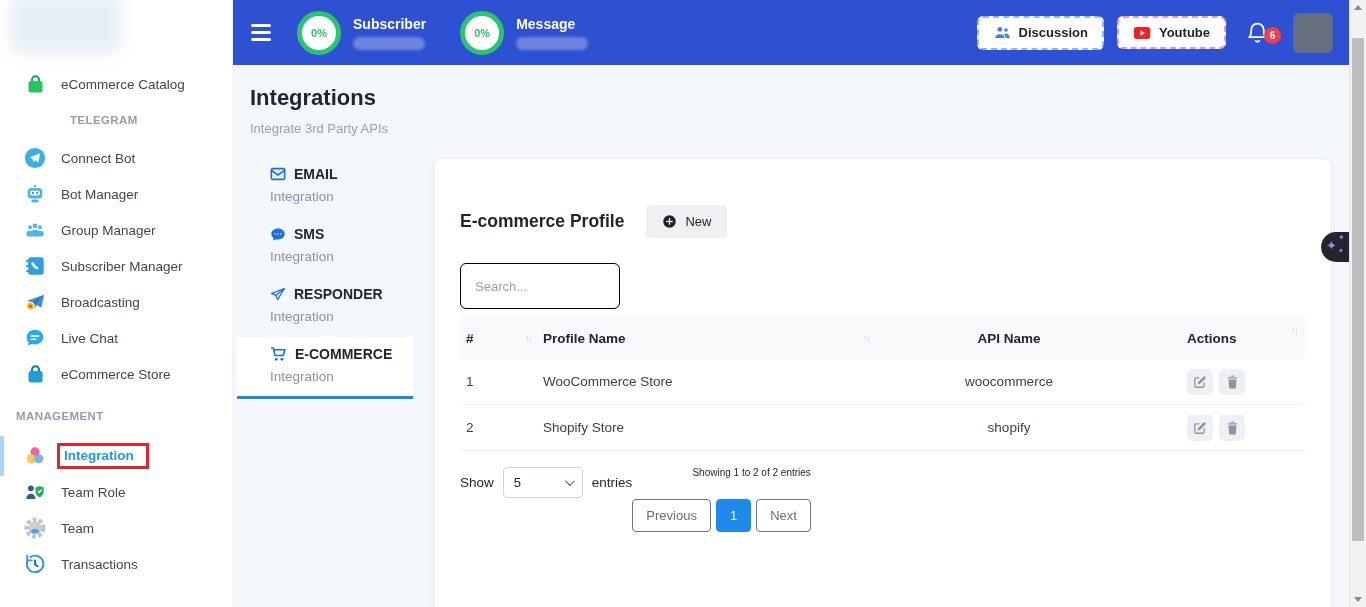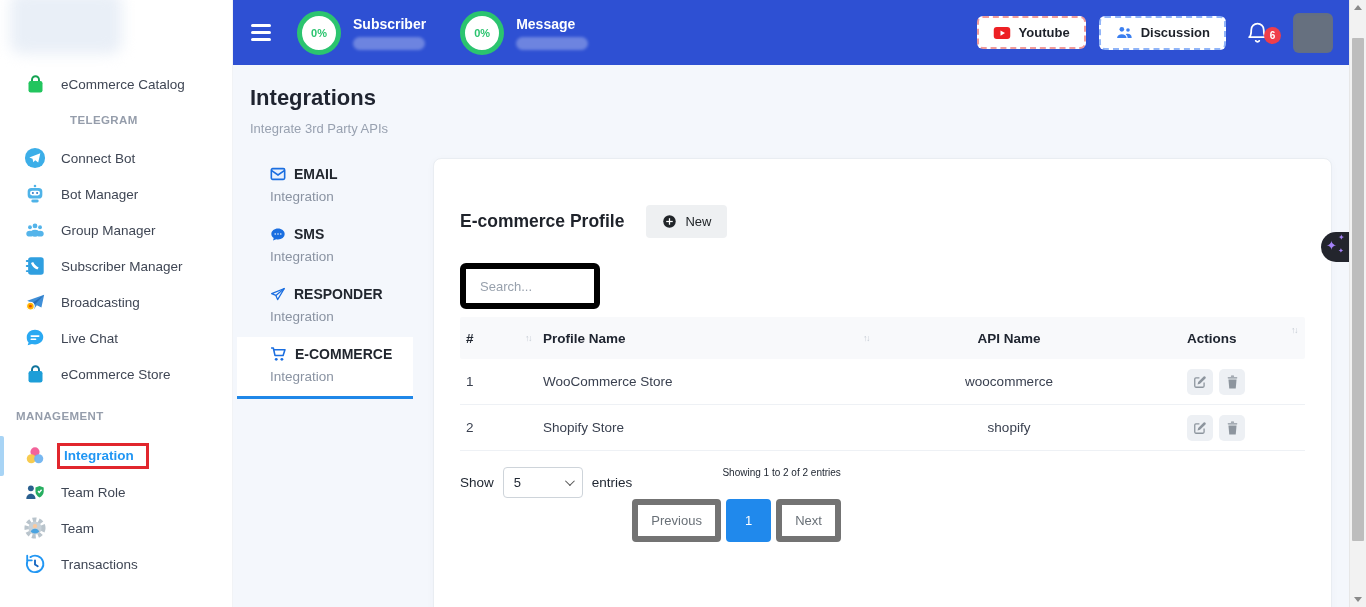--- a/index.html
+++ b/index.html
@@ -47,21 +47,21 @@
   .subnav-item { padding:8px 0 10px 33px; margin-bottom:1px; cursor:pointer; }
   .sn-title { display:flex; align-items:center; gap:8px; font-size:14px; font-weight:700; color:#21262e; line-height:18px; }
   .sn-sub   { margin-top:5px; font-size:13.5px; color:#8a93a2; line-height:18px; }
   .subnav-item.active { background:#fff; border-bottom:3px solid #1f87e8; }
 
   .card { position:absolute; left:200px; top:93px; width:899px; height:480px; background:#fff; border:1px solid #e9edf2; border-radius:8px 8px 0 0; box-shadow:0 2px 8px rgba(30,50,90,.03); }
   .card-inner { padding:46px 26px 0; }
   .card-head { display:flex; align-items:center; gap:22px; }
   .card-title { font-size:17.5px; font-weight:700; color:#1f232b; }
   .new-btn { display:flex; align-items:center; gap:8px; background:#eef0f2; border:none; border-radius:4px; padding:9px 16px; font-size:13px; color:#212529; cursor:pointer; font-family:inherit; }
-  .search-input { margin-top:25px; width:140px; height:46px; border:6px solid #000000; border-radius:6px; padding:0 14px; font-size:13px; color:#ef4444; font-family:inherit; outline:none; display:block; }
+  .search-input { margin-top:25px; width:160px; height:46px; border:1px solid #000000; border-radius:6px; padding:0 14px; font-size:13px; color:#ef4444; font-family:inherit; outline:none; display:block; }
   .search-input::placeholder { color:#98a1ad; }
 
   .tbl { margin-top:8px; }
   .thead { display:grid; grid-template-columns:83px 338px 256px 1fr; height:42px; align-items:center; background:#f8f9fb; font-size:13.5px; font-weight:700; color:#202631; position:relative; border-radius:2px; }
   .thead .cell, .trow .cell { display:flex; align-items:center; }
   .cell.c-num { padding-left:6px; }
   .cell.c-api { justify-content:center; }
   .cell.c-act { padding-left:50px; }
   .sort { font-size:9px; color:#c6ccd4; letter-spacing:-1.5px; margin-left:auto; padding-right:12px; line-height:1; }
   .sort.abs { position:absolute; right:8px; top:9px; margin:0; padding:0; }
@@ -69,21 +69,21 @@
   .act-btn { width:26px; height:26px; border-radius:5px; background:#edf0f4; border:none; display:flex; align-items:center; justify-content:center; cursor:pointer; }
   .act-btn + .act-btn { margin-left:6px; }
 
   .tfoot { margin-top:16px; display:flex; justify-content:flex-start; align-items:flex-start; }
   .show-group { display:flex; align-items:center; gap:9px; font-size:13.5px; color:#212833; }
   .select-box { width:80px; height:31px; border:1px solid #ced4da; border-radius:4px; background:#fff; display:flex; align-items:center; justify-content:space-between; padding:0 10px; font-size:13px; color:#212833; cursor:pointer; }
   .chev { width:7px; height:7px; border-right:1.6px solid #555; border-bottom:1.6px solid #555; transform:rotate(45deg) translateY(-2px); }
   .right-col { text-align:right; }
   .summary { font-size:10px; color:#212833; }
   .pagination { margin-top:21px; display:flex; gap:5px; justify-content:flex-end; }
-  .page-btn { padding:8px 13px; border:6px solid #737373; background:#fff; color:#697077; font-size:13px; border-radius:4px; cursor:pointer; font-family:inherit; min-width:34px; text-align:center; }
+  .page-btn { padding:8px 13px; border:1px solid #737373; background:#fff; color:#697077; font-size:13px; border-radius:4px; cursor:pointer; font-family:inherit; min-width:34px; text-align:center; }
   .page-btn.current { background:#2089ec; border-color:#2089ec; color:#fff; }
 
   .ai-fab { position:absolute; right:0; top:167px; width:28px; height:30px; background:#23252d; border-radius:15px 0 0 15px; cursor:pointer; color:#a583f8; }
   .ai-fab .s1 { position:absolute; left:5px; top:6px; font-size:13px; }
   .ai-fab .s2 { position:absolute; left:17px; top:1px; font-size:8px; }
   .ai-fab .s3 { position:absolute; left:17px; top:15px; font-size:7px; }
 
   
   .sb-up   { position:absolute; top:5px; left:4px; width:0; height:0; border-left:4px solid transparent; border-right:4px solid transparent; border-bottom:5px solid #8a8a8a; }
   .sb-down { position:absolute; bottom:5px; left:4px; width:0; height:0; border-left:4px solid transparent; border-right:4px solid transparent; border-top:5px solid #8a8a8a; }
@@ -261,39 +261,39 @@
 
   <div class="stat">
     <div class="ring">0%</div>
     <div>
       <div class="stat-label">Message</div>
       <div class="stat-pill"></div>
     </div>
   </div>
 
   <div class="top-right">
-    <button class="pill-btn yt">
-      <span style="display:flex;">
-        <svg width="18" height="14" viewBox="0 0 24 18">
-            <rect x="1" y="1" width="22" height="16" rx="4" fill="#ed2024"></rect>
-            <path d="M10 5.5 16 9l-6 3.5z" fill="#fff"></path>
-          </svg>
-      </span>
-      <span>Youtube</span>
-    </button>
     <button class="pill-btn disc">
       <span style="display:flex;">
         <svg width="18" height="16" viewBox="0 0 24 22" fill="#3b7ff0">
             <circle cx="9" cy="6" r="3.2"></circle>
             <path d="M2.5 18c0-3.2 2.9-5.3 6.5-5.3s6.5 2.1 6.5 5.3z"></path>
             <circle cx="17.5" cy="6.8" r="2.5"></circle>
             <path d="M17 18c0-2.3-1-4.2-2.7-5.3.9-.3 1.9-.5 3-.5 2.9 0 5.2 1.9 5.2 4.6v1.2z"></path>
           </svg>
       </span>
       <span>Discussion</span>
+    </button>
+    <button class="pill-btn yt">
+      <span style="display:flex;">
+        <svg width="18" height="14" viewBox="0 0 24 18">
+            <rect x="1" y="1" width="22" height="16" rx="4" fill="#ed2024"></rect>
+            <path d="M10 5.5 16 9l-6 3.5z" fill="#fff"></path>
+          </svg>
+      </span>
+      <span>Youtube</span>
     </button>
     <div class="bell-wrap">
       <span style="display:flex;">
         <svg width="25" height="25" viewBox="0 0 24 24" fill="none" stroke="#fff" stroke-width="1.7" stroke-linecap="round" stroke-linejoin="round">
             <path d="M18 9.5a6 6 0 1 0-12 0c0 5.5-2 7-2 7h16s-2-1.5-2-7"></path>
             <path d="M10.3 20a2 2 0 0 0 3.4 0"></path>
           </svg>
       </span>
       <span class="badge">6</span>
     </div>

